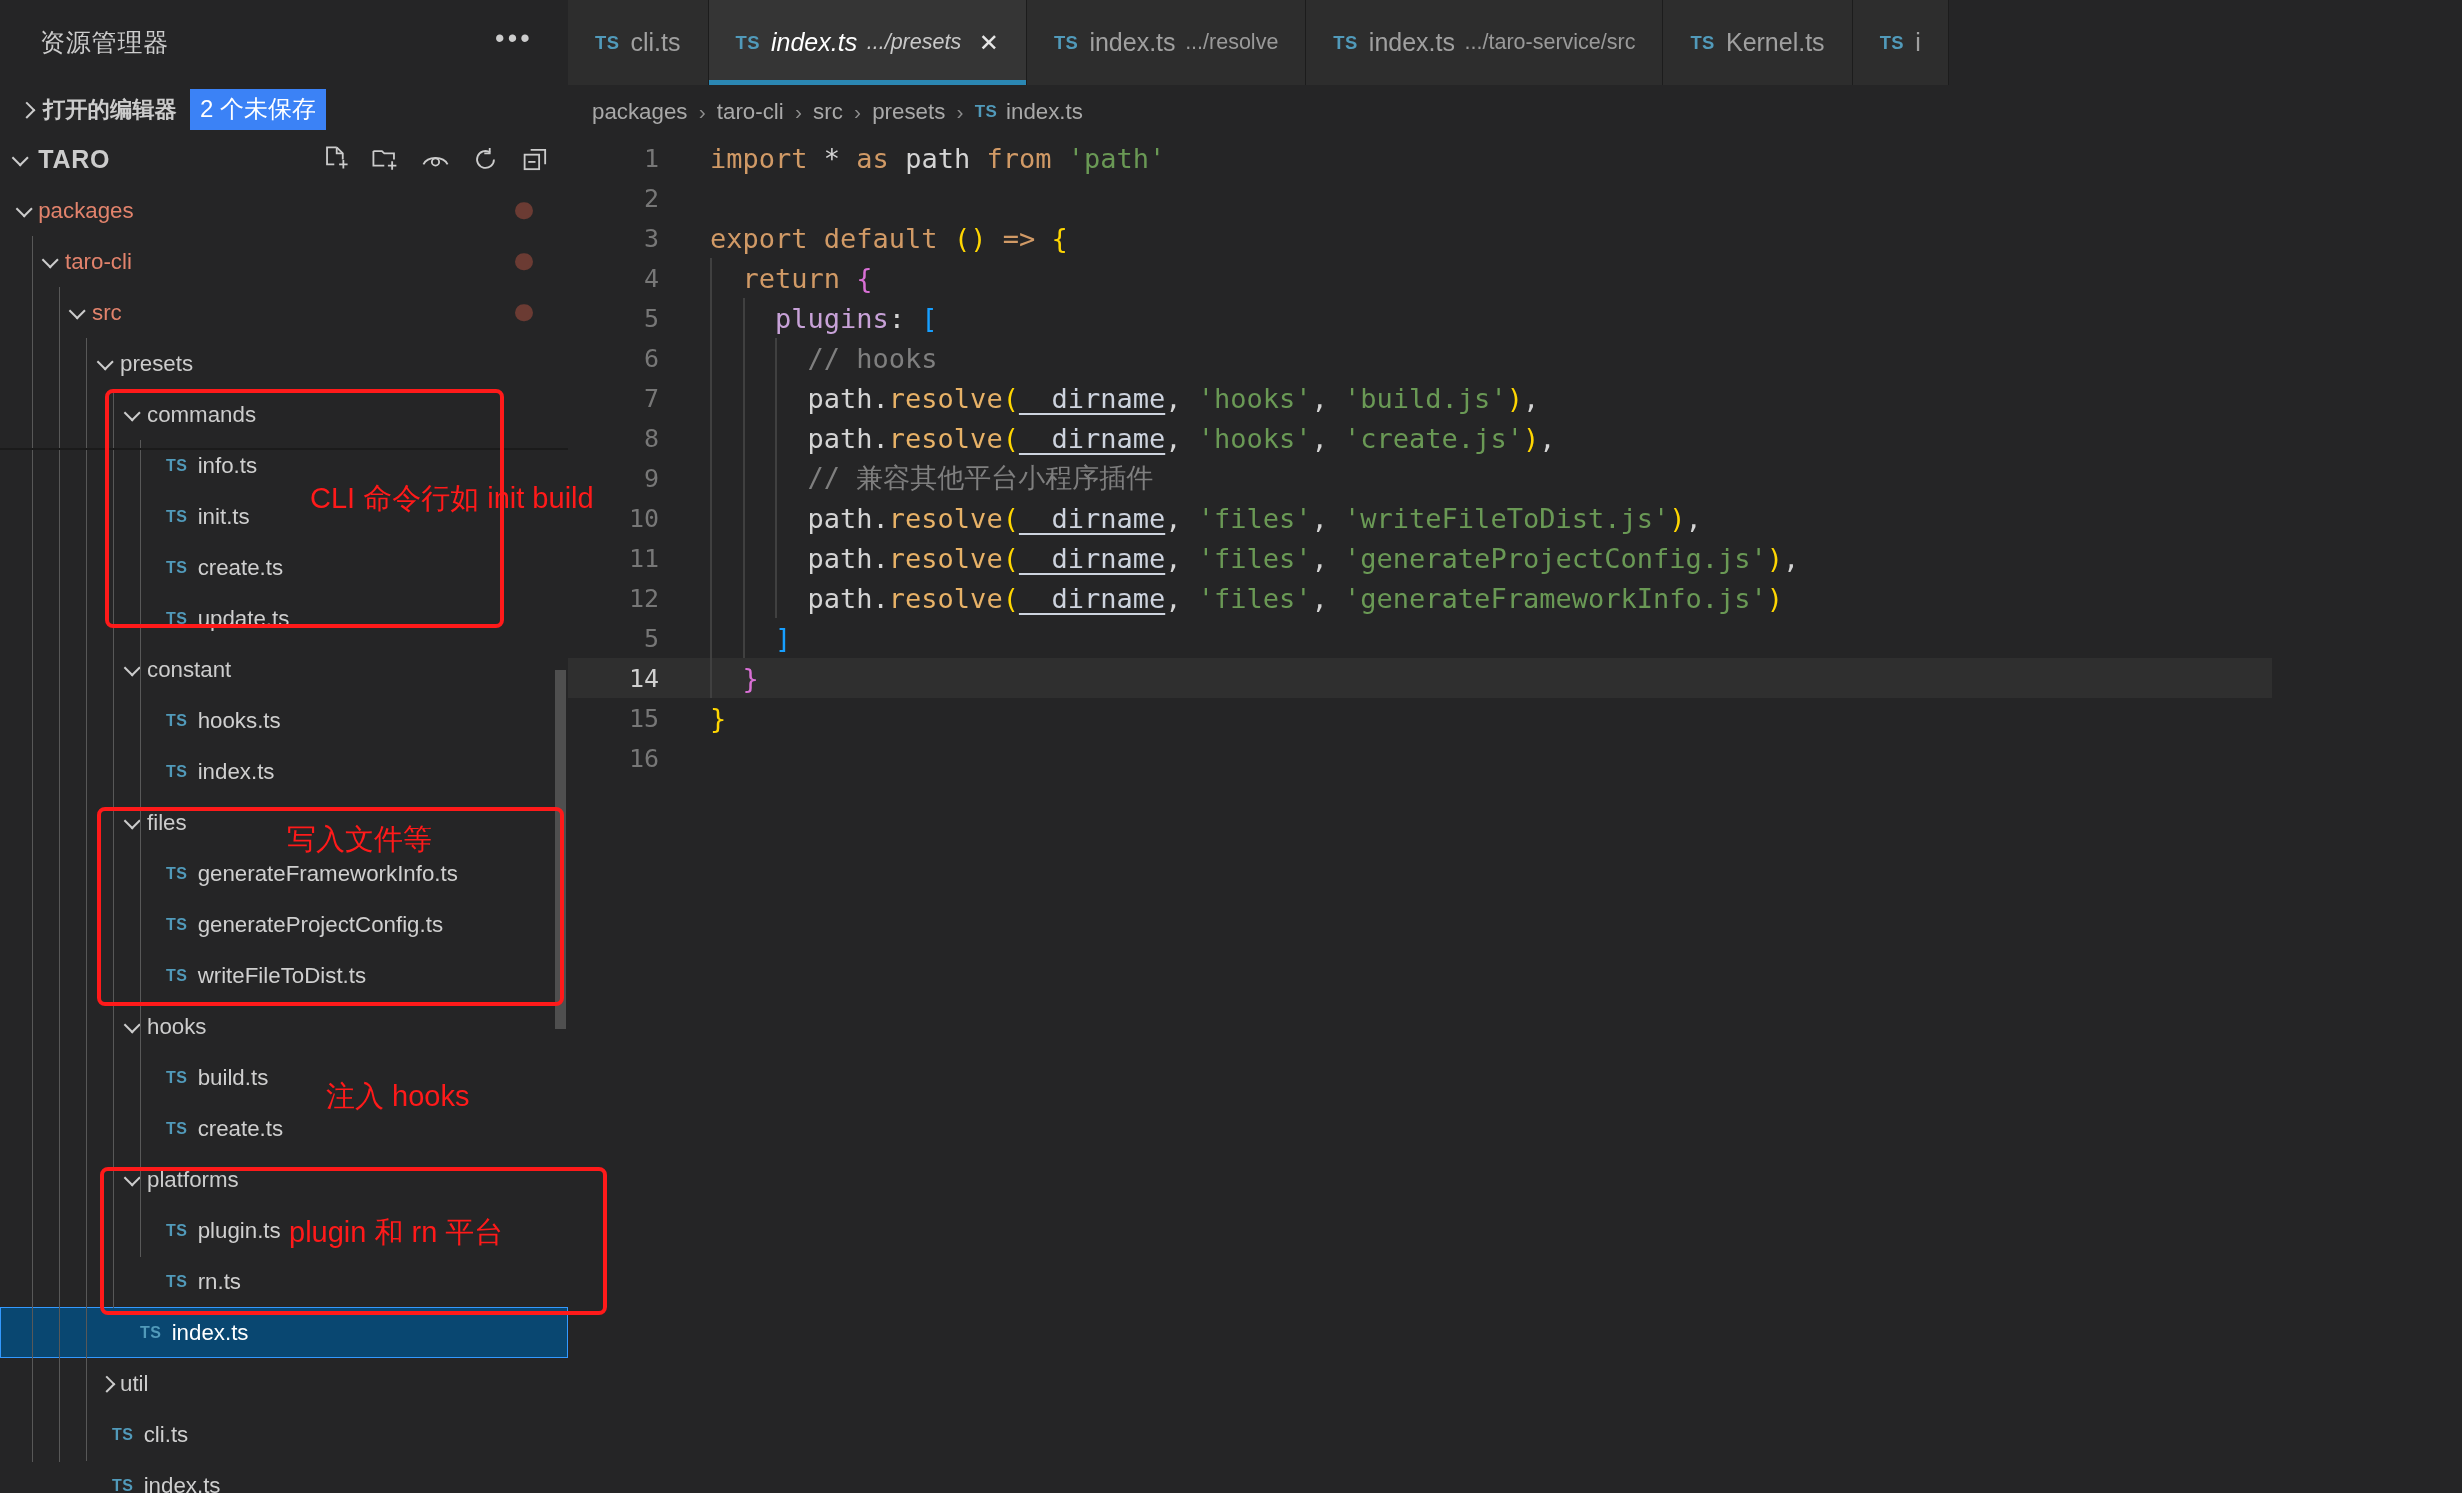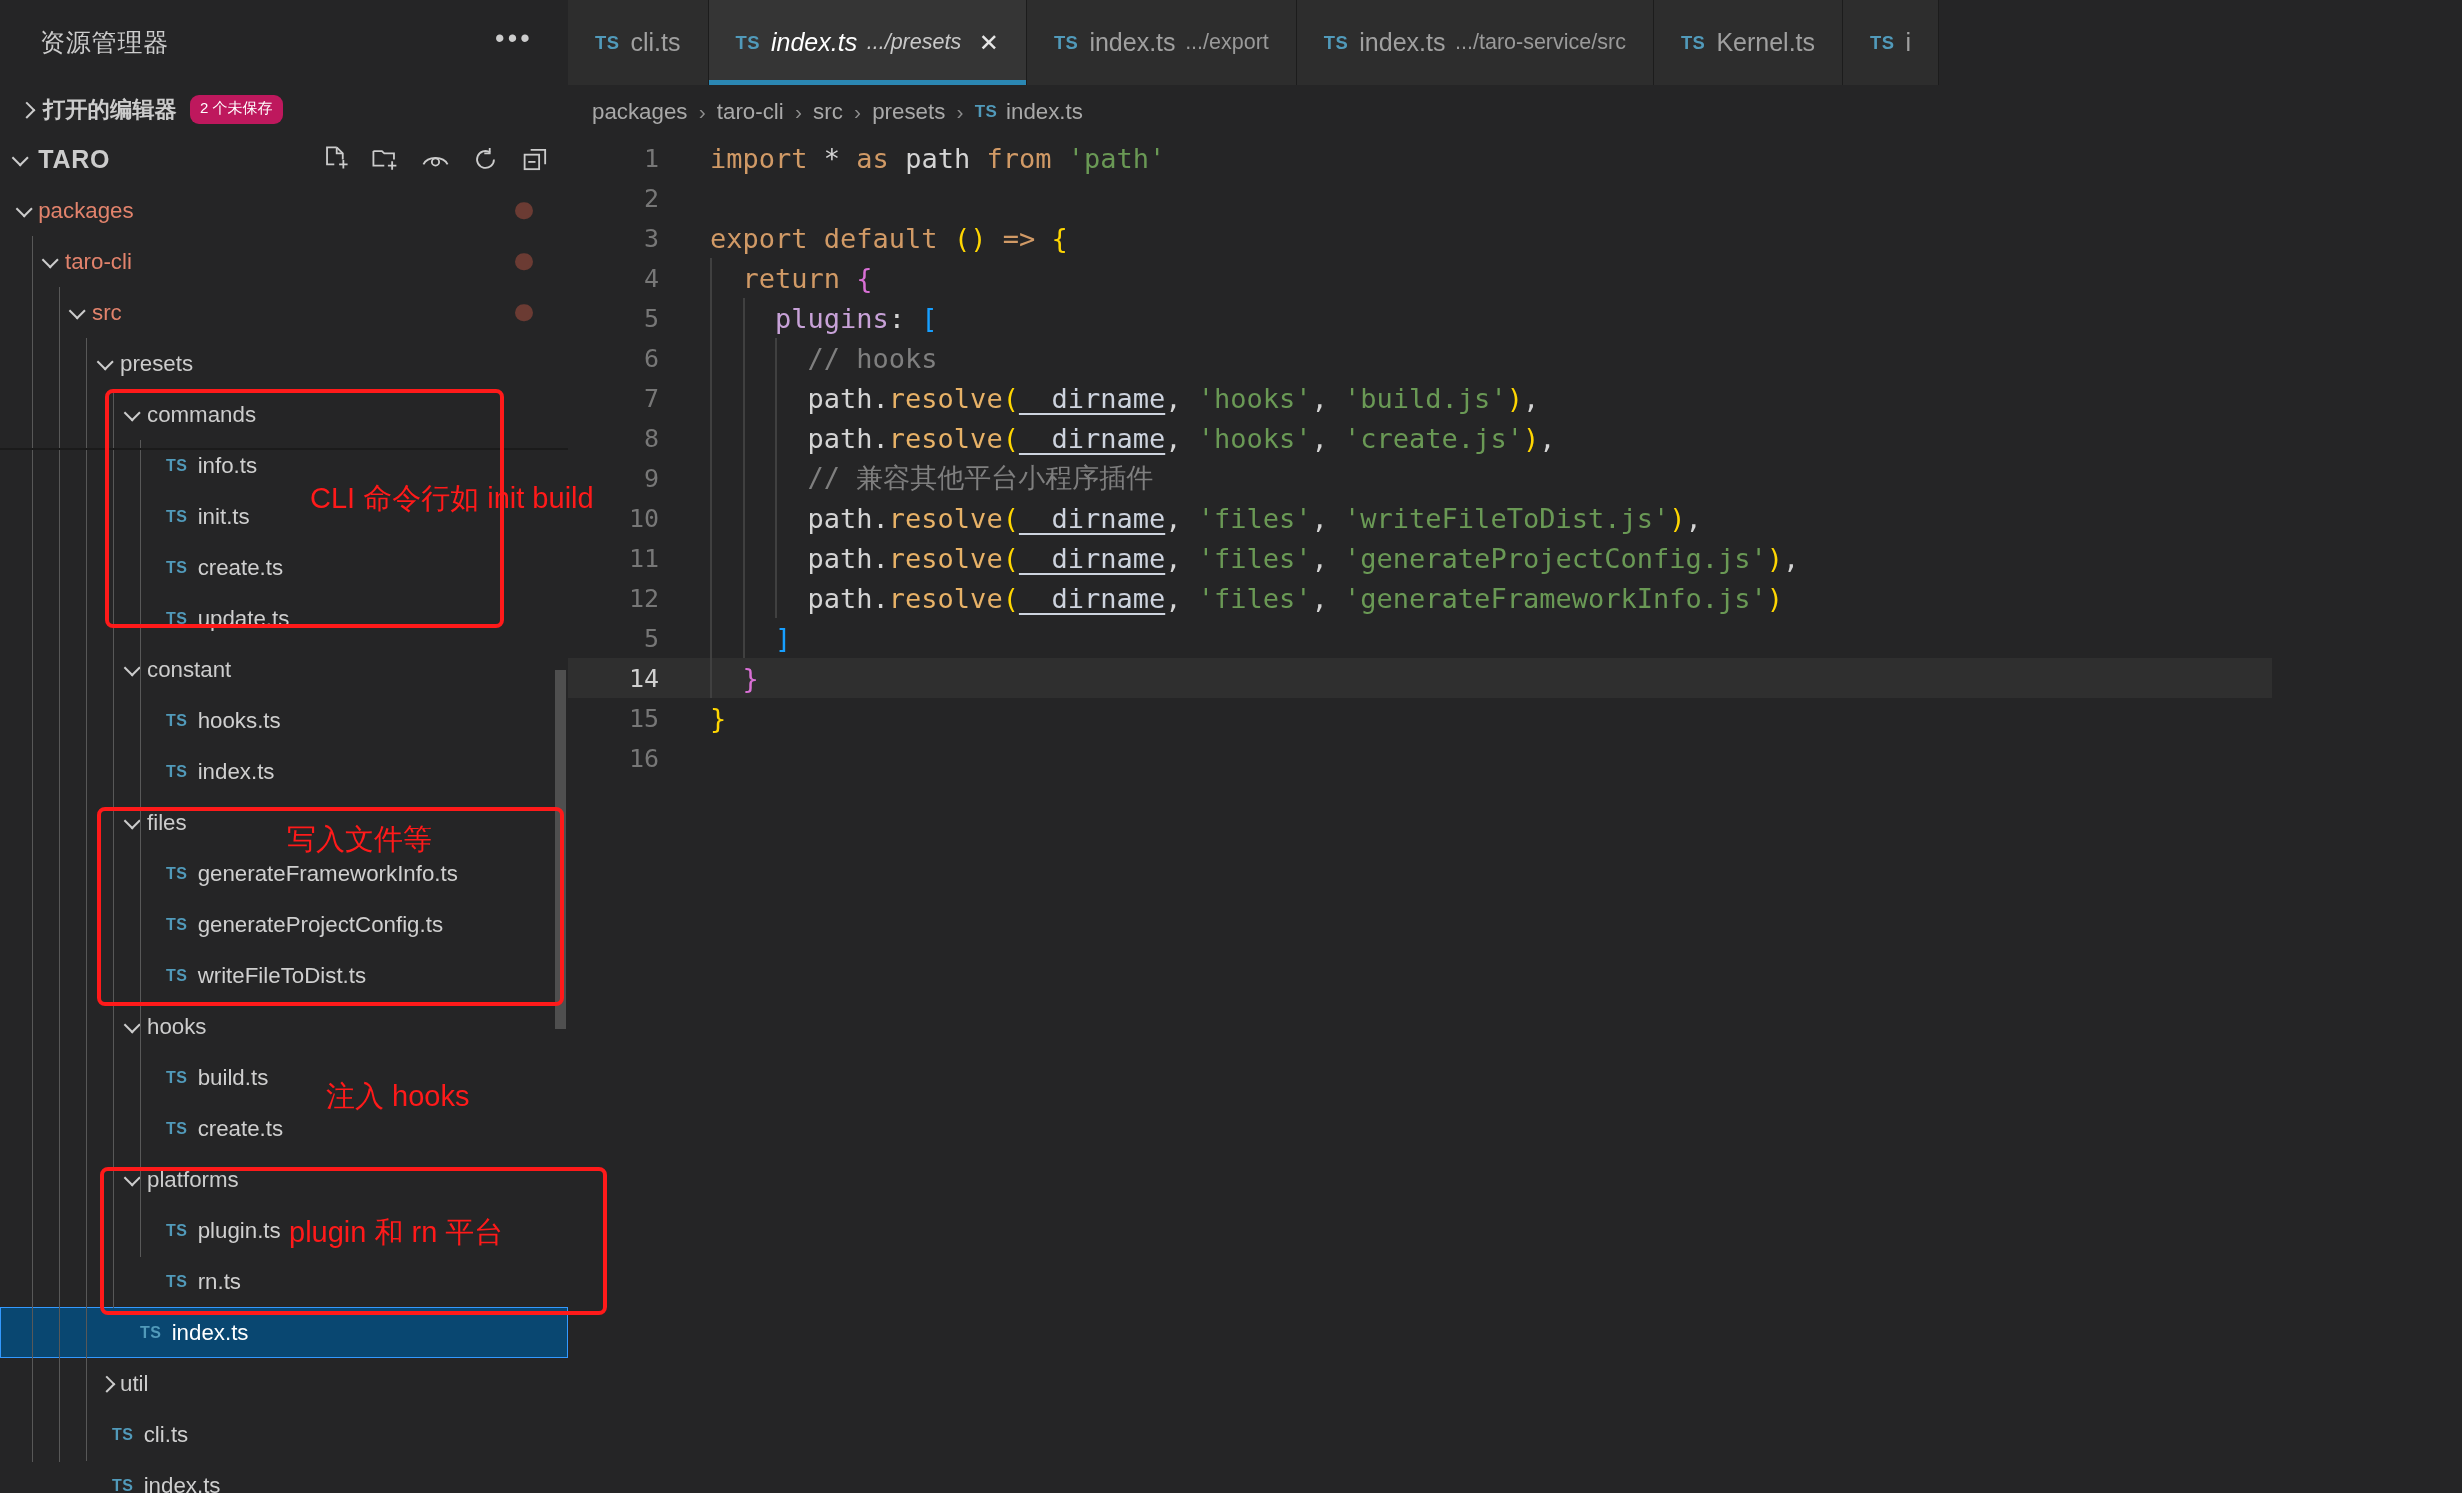--- a/index.html
+++ b/index.html
@@ -51,24 +51,24 @@
   }
   .chev.down::before {
     left: 6.4px; top: 5.6px;
     transform: rotate(45deg);
   }
   .open-editors-label {
     font-size: 22.3px; color: #cccccc; font-weight: 600; margin-left: 3.2px;
   }
   .unsaved-badge {
     margin-left: 12.8px;
-    background: #be185d; color: #ffffff;
-    font-size: 15px;
+    background: #3b82f6; color: #ffffff;
+    font-size: 24px;
     padding: 4px 10.4px 5.6px 10.4px;
-    border-radius: 9px;
+    border-radius: 0;
   }
 
   .section-root {
     height: 51px; display: flex; align-items: center;
     padding-left: 8px; background: #252526;
   }
   .root-label {
     font-size: 25px; color: #cccccc; font-weight: 700; letter-spacing: 0.8px;
     margin-left: 3.2px;
   }
@@ -406,21 +406,21 @@
         </div>
         <div class="tab active">
           <span class="ts-badge">TS</span>
           <span class="tab-name">index.ts</span>
           <span class="tab-dir">.../presets</span>
           <span class="tab-close">✕</span>
         </div>
         <div class="tab">
           <span class="ts-badge">TS</span>
           <span class="tab-name">index.ts</span>
-          <span class="tab-dir">.../export</span>
+          <span class="tab-dir">.../resolve</span>
         </div>
         <div class="tab">
           <span class="ts-badge">TS</span>
           <span class="tab-name">index.ts</span>
           <span class="tab-dir">.../taro-service/src</span>
         </div>
         <div class="tab">
           <span class="ts-badge">TS</span>
           <span class="tab-name">Kernel.ts</span>
         </div>

